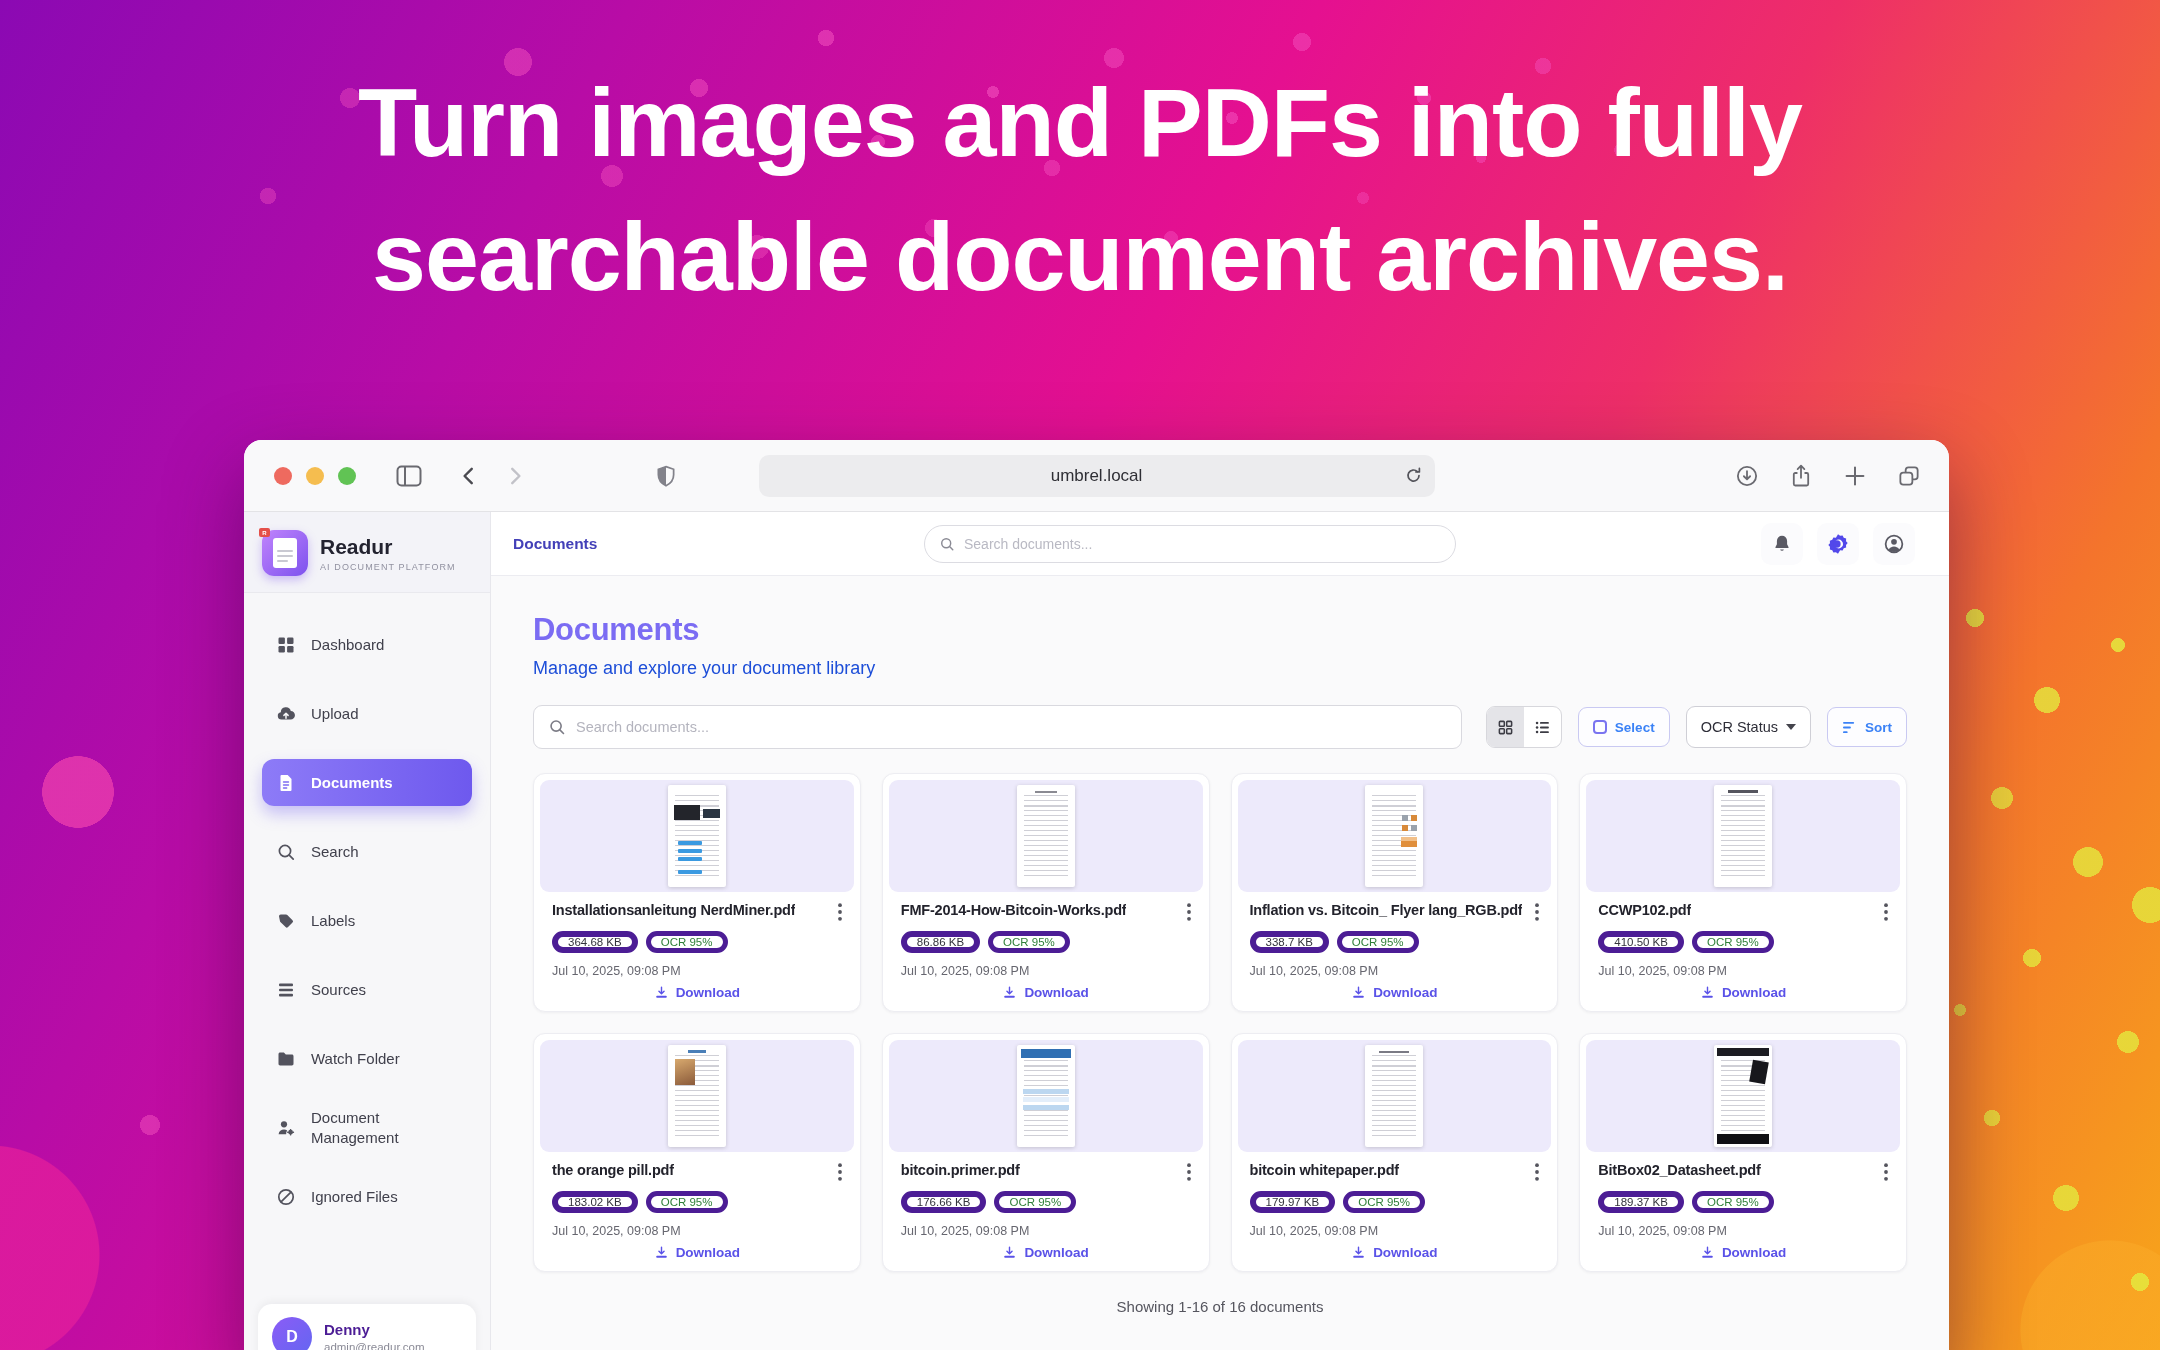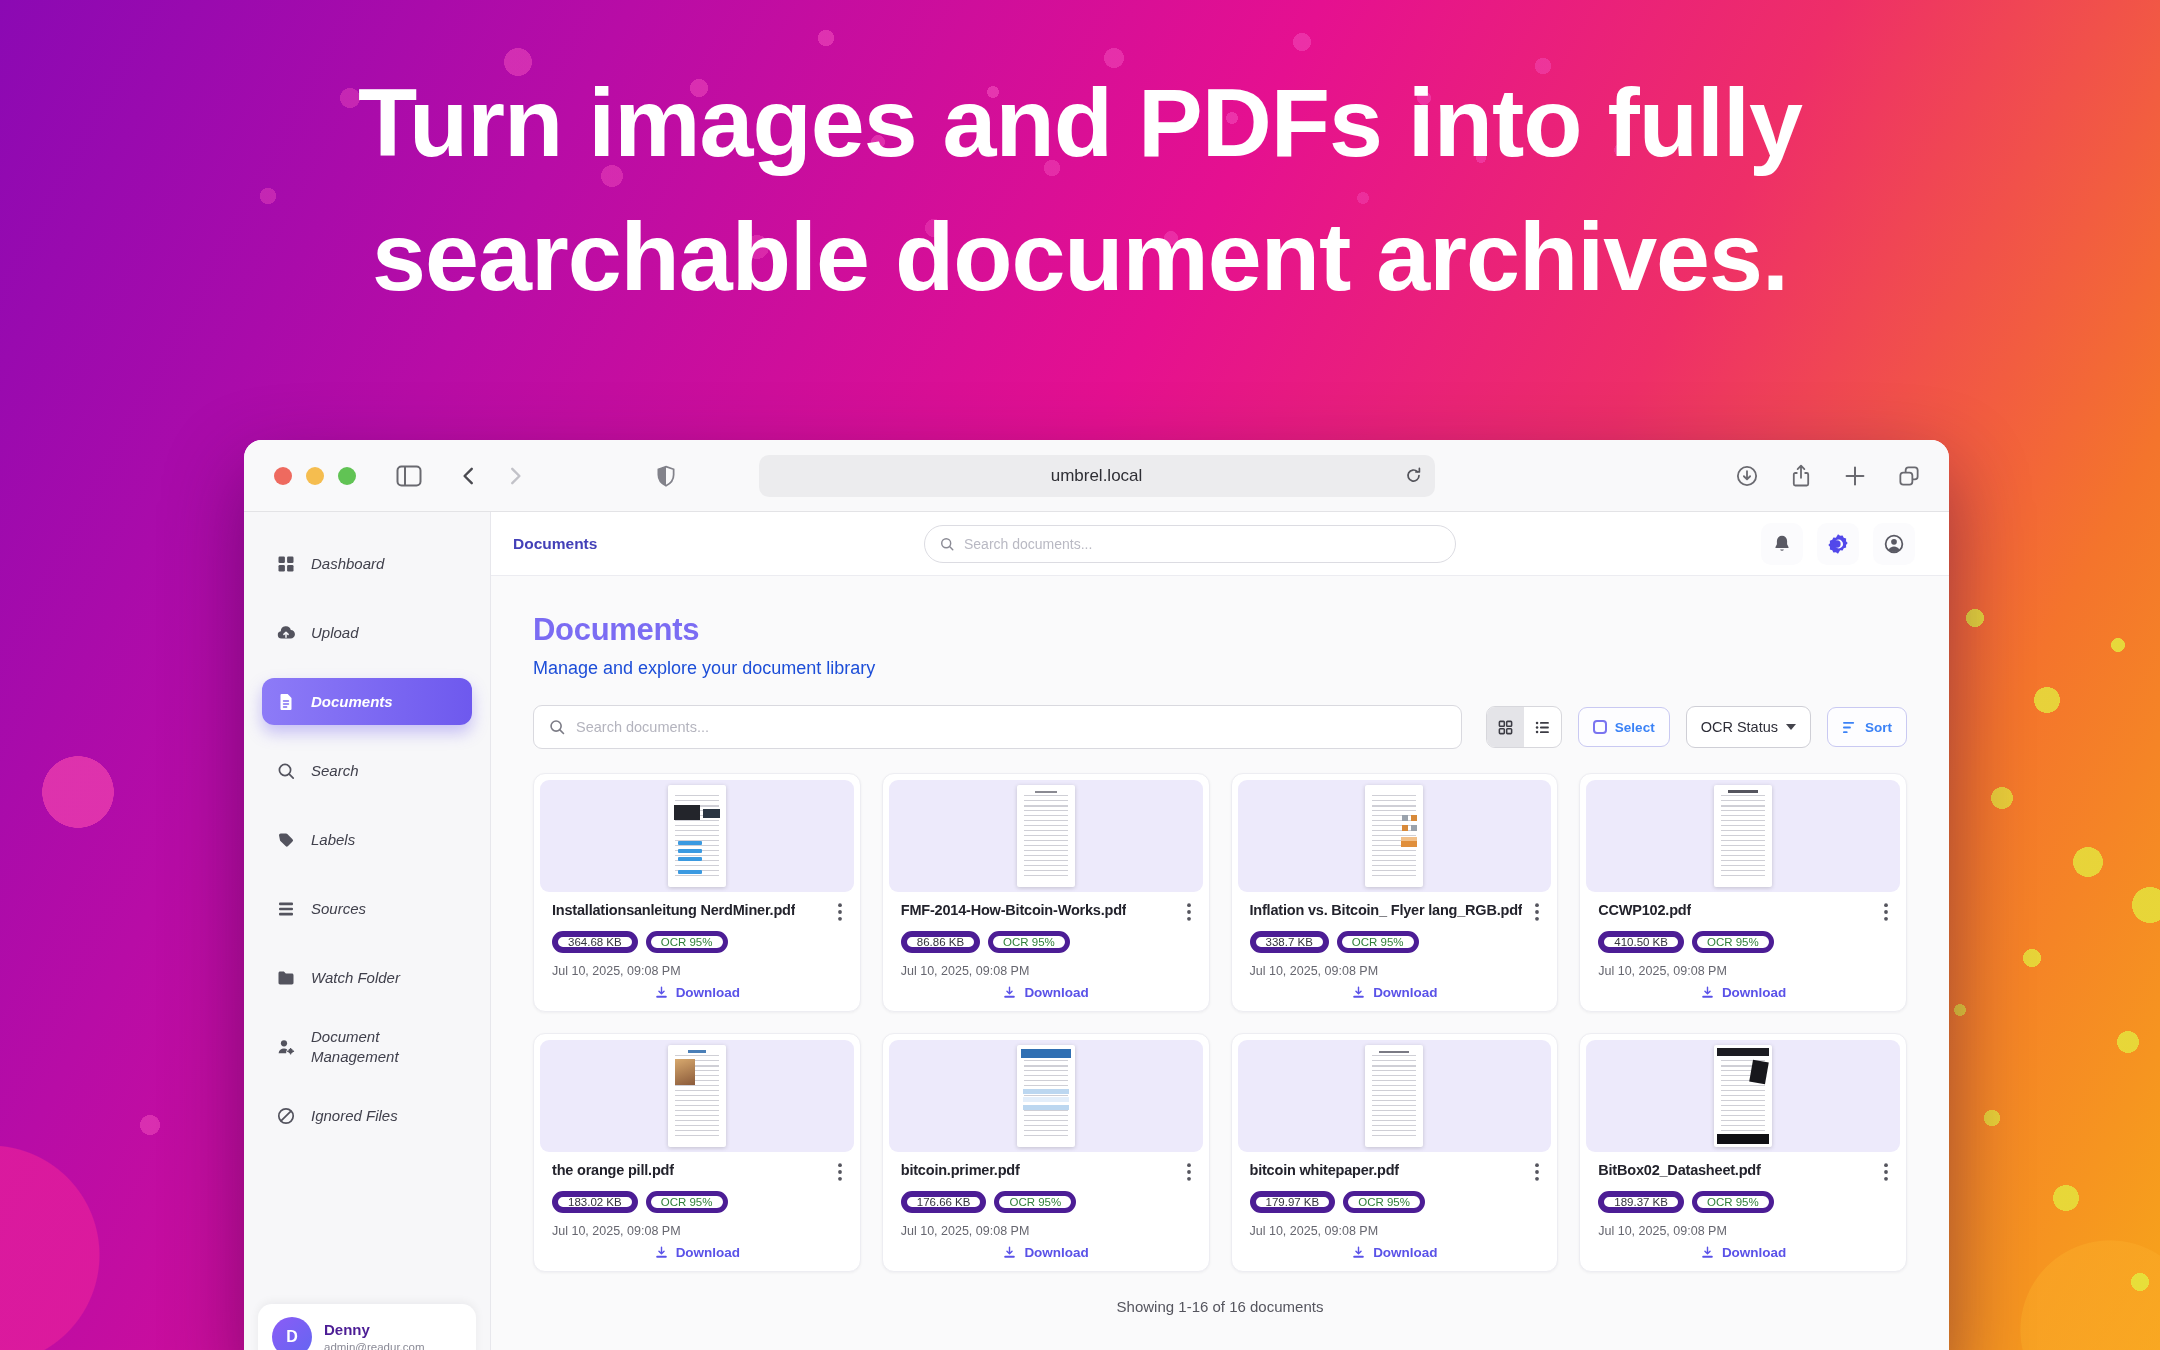--- a/index.html
+++ b/index.html
@@ -96,21 +96,21 @@
   .bname { font-size:21px; font-weight:800; color:#232330; }
   .btag { font-size:9px; letter-spacing:1.1px; color:#9191a0; margin-top:3px; }
 
   .nav { padding:28px 18px 0 18px; flex:1; }
   .nitem { display:flex; align-items:center; gap:15px; min-height:47px; margin-bottom:22px;
     padding:4px 14px; border-radius:12px; color:#40404c; font-size:15px; }
   .nitem .nic { width:20px; height:20px; flex:0 0 20px; color:#53535e; display:flex; align-items:center; }
   .nitem.active { background:linear-gradient(90deg,#8d7bf7,#6e59ee); color:#fff; font-weight:700;
     box-shadow:0 8px 16px rgba(110,89,238,.35); }
   .nitem.active .nic { color:#fff; }
-  .nlabel { line-height:1.3;font-style:italic; }
+  .nlabel { line-height:1.3; }
 
   .usercard { margin:0 14px; background:#fff; border-radius:14px; padding:13px 14px;
     box-shadow:0 -2px 10px rgba(20,20,40,.06); display:flex; align-items:center; gap:12px; }
   .avatar { width:40px; height:40px; border-radius:50%; flex:0 0 40px;
     background:linear-gradient(135deg,#8b5cf6,#6366f1); color:#fff; font-weight:700; font-size:16px;
     display:flex; align-items:center; justify-content:center; }
   .uname { font-size:15px; font-weight:700; color:#4c1d95; }
   .uemail { font-size:11.5px; color:#8a8a96; margin-top:3px; }
 
   .main { flex:1; display:flex; flex-direction:column; min-width:0; }
@@ -242,20 +242,34 @@
               <rect x="7.2" y="2.8" width="10" height="10" rx="2.4" fill="none" stroke="currentColor" stroke-width="1.5"></rect>
               <rect x="2.8" y="7.2" width="10" height="10" rx="2.4" fill="#f9f9fa" stroke="currentColor" stroke-width="1.5"></rect>
             </svg>
         </span>
       </div>
     </div>
 
     <div class="app">
 
       <aside class="sidebar">
+        <div class="brand">
+          <div class="logo">
+            <div class="pg">
+                <i></i>
+                <i></i>
+                <i></i>
+              </div>
+            <div class="flag">R</div>
+          </div>
+          <div>
+            <div class="bname">Readur</div>
+            <div class="btag">AI DOCUMENT PLATFORM</div>
+          </div>
+        </div>
 
         <nav class="nav">
           <div class="nitem">
             <span class="nic">
                 <svg width="20" height="20" viewBox="0 0 20 20" fill="currentColor">
                   <rect x="2.5" y="2.5" width="6.4" height="6.4" rx="1.2"></rect>
                   <rect x="11.1" y="2.5" width="6.4" height="6.4" rx="1.2"></rect>
                   <rect x="2.5" y="11.1" width="6.4" height="6.4" rx="1.2"></rect>
                   <rect x="11.1" y="11.1" width="6.4" height="6.4" rx="1.2"></rect>
                 </svg>

